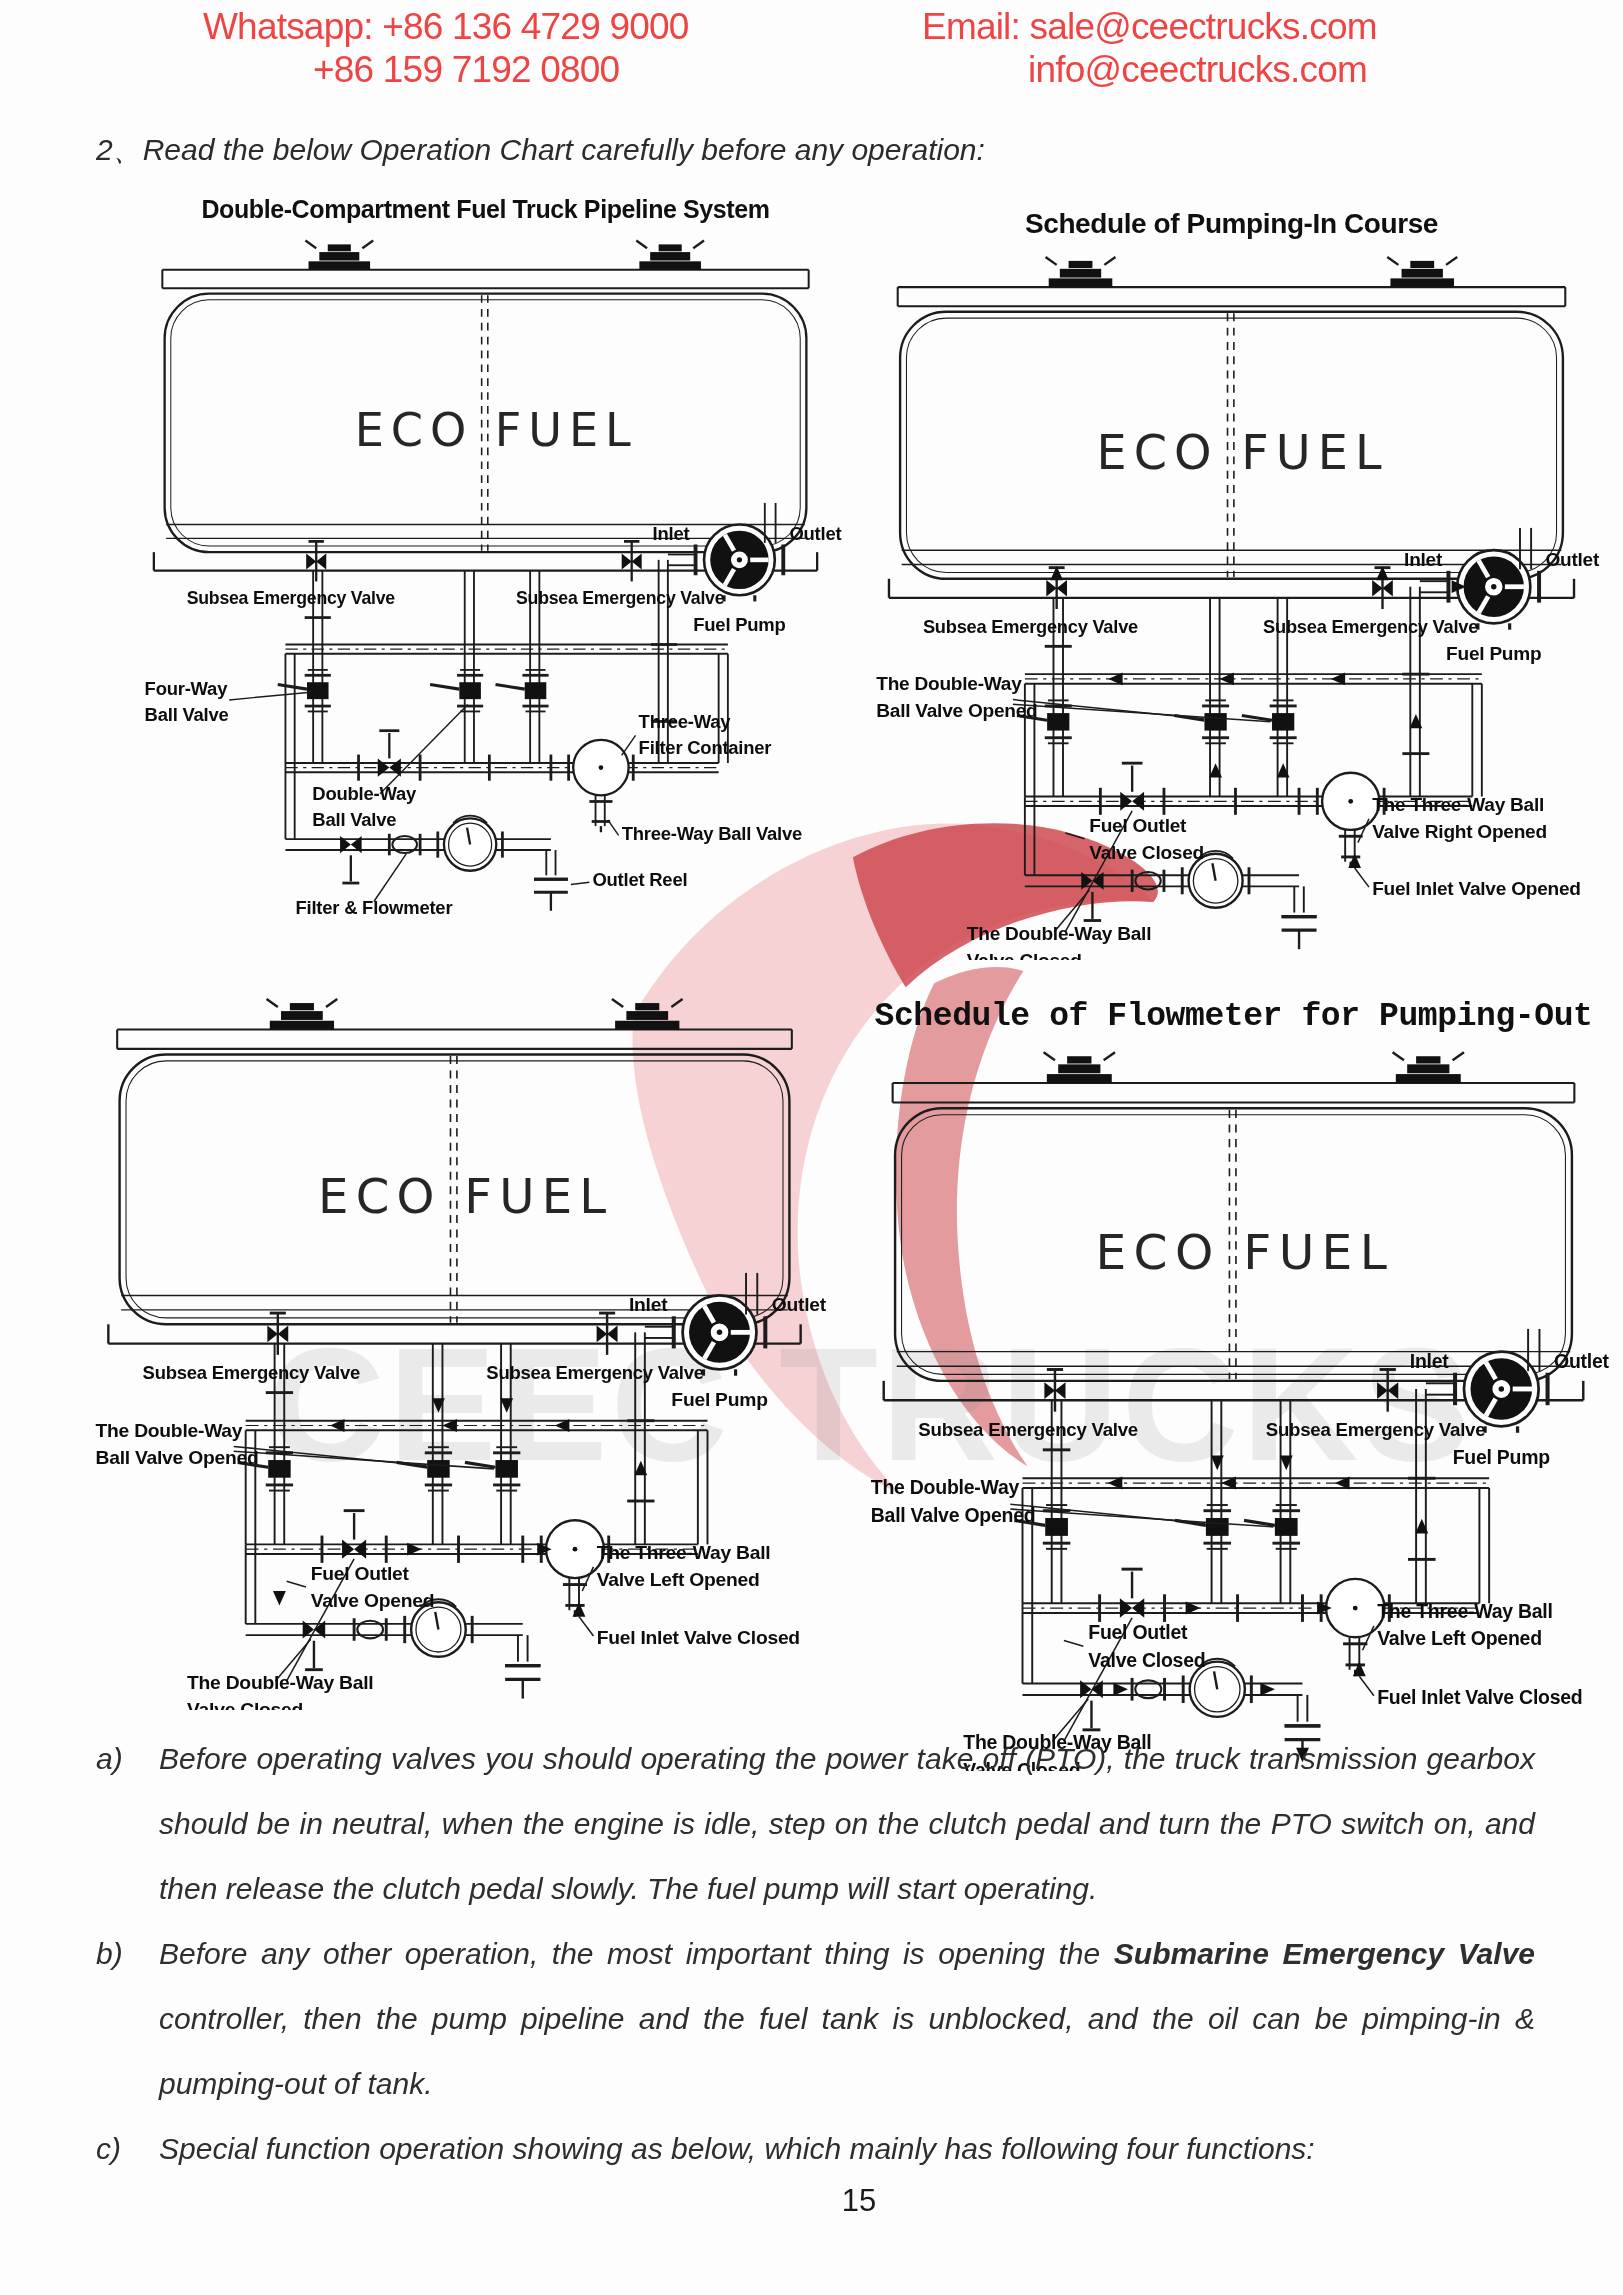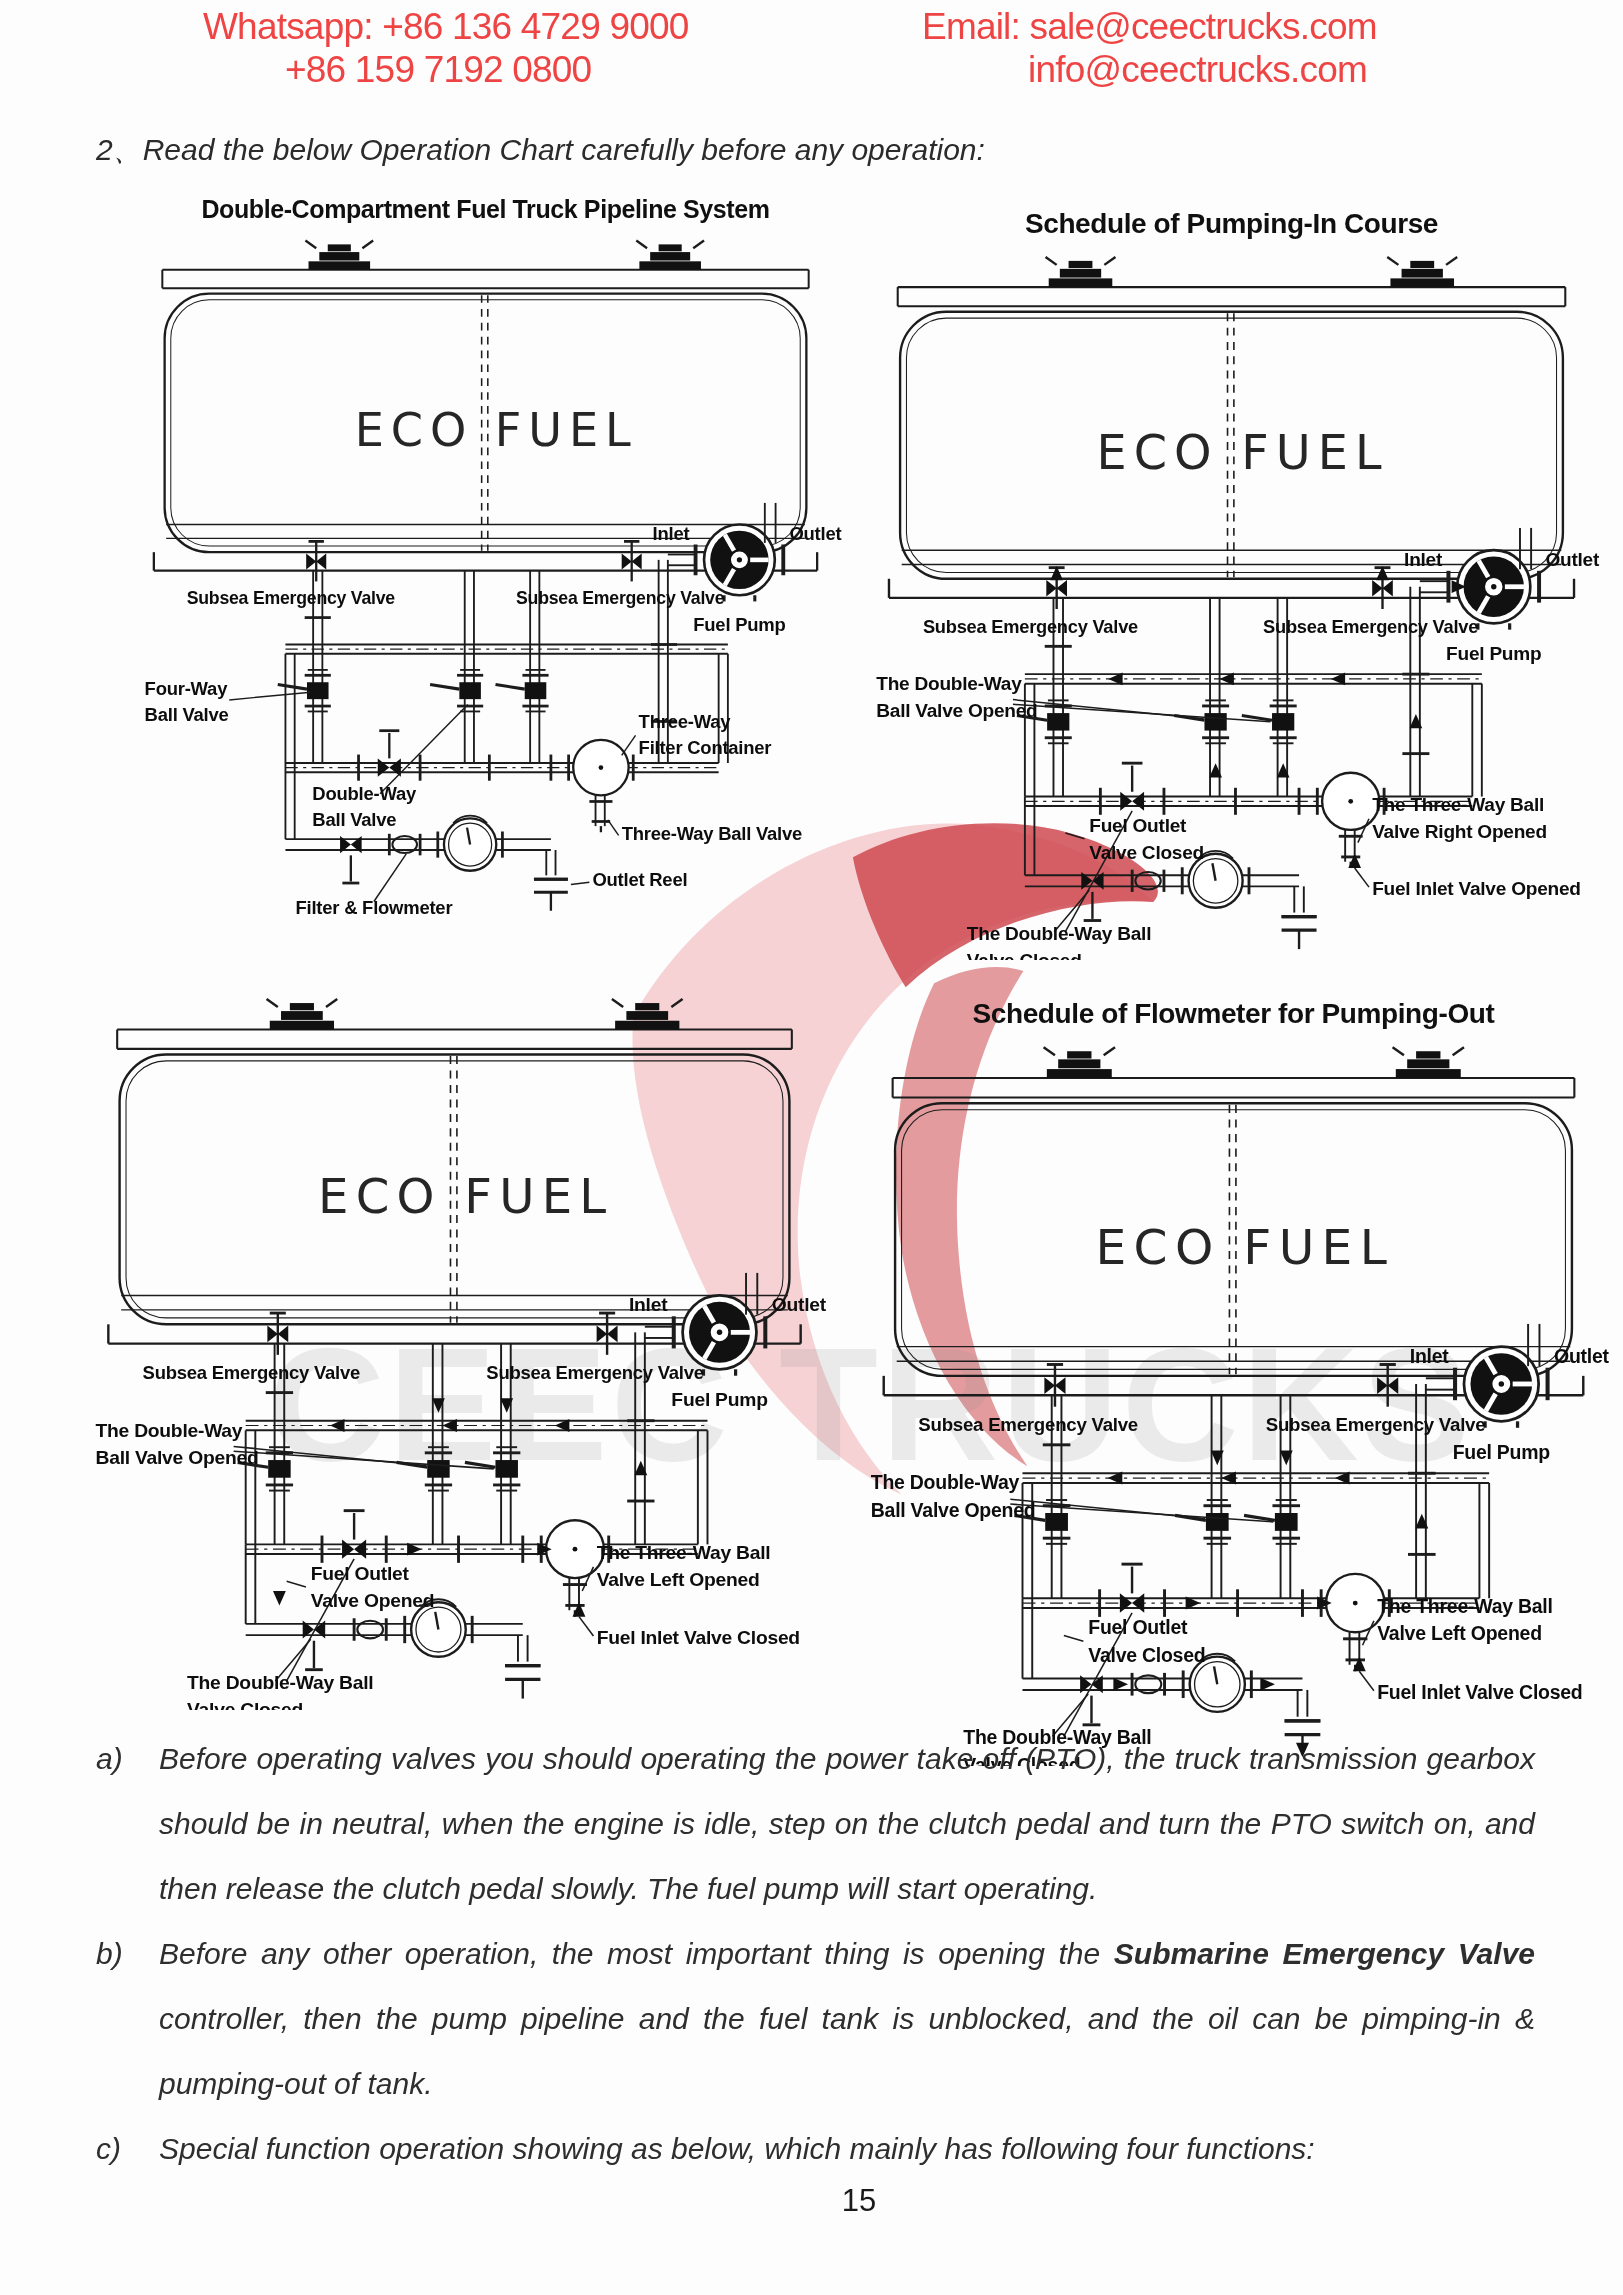--- a/index.html
+++ b/index.html
@@ -3,42 +3,42 @@
 <meta charset="utf-8">
 <style>
   html,body{margin:0;padding:0;}
   body{width:1624px;height:2295px;position:relative;background:#fdfdfd;
        font-family:"Liberation Sans",sans-serif;overflow:hidden;color:#222;}
   .page{position:absolute;inset:0;}
   
   .contact{position:absolute;z-index:4;color:#ef4444;font-size:37px;line-height:43px;
            letter-spacing:-0.8px;white-space:nowrap;}
   #contact-whatsapp{left:203px;top:4.9px;}
-  #contact-whatsapp .l2{margin-left:82px;}
+  #contact-whatsapp .l2{margin-left:110px;}
   #contact-email{left:922px;top:4.9px;}
   #contact-email .l2{margin-left:106px;}
   
   .intro{position:absolute;left:96px;top:130px;z-index:4;font-style:italic;
          font-size:30px;color:#2b2b2b;white-space:nowrap;}
   
   .swoosh{position:absolute;left:585px;top:780px;width:617px;height:731px;z-index:0;}
   .wm-text{position:absolute;left:268px;top:1311px;z-index:1;font-size:162px;font-weight:bold;
            letter-spacing:3.2px;color:#8d8d8d;opacity:0.16;white-space:nowrap;}
   
   .panel{position:absolute;z-index:2;}
   #panel-0{left:120px;top:184px;width:731px;}
   #panel-1{left:854px;top:172px;width:755px;}
   #panel-2{left:73px;top:987px;width:763px;}
   #panel-3{left:848px;top:987px;width:771px;}
   .panel-title{margin:11.4px 0 4.9px 0;text-align:center;font-weight:bold;color:#101010;
                letter-spacing:-0.4px;}
   #panel-0 .panel-title{font-size:25px;}
   #panel-1 .panel-title{font-size:28px;margin-top:36px;}
   #panel-2 .panel-title{font-size:27px;}
-  #panel-3 .panel-title{font-size:28px;}
+  #panel-3 .panel-title{font-size:33px;font-family:Liberation Mono, monospace;}
   .diag{width:100%;display:block;}
   .diag .lbl{font-family:"Liberation Sans",sans-serif;font-weight:bold;fill:#0d0d0d;
              letter-spacing:-0.3px;}
   .diag .tank-text{font-family:"DejaVu Sans",sans-serif;fill:#262626;letter-spacing:9px;}
   
   .paras{position:absolute;left:96px;top:1726px;width:1439px;z-index:4;
          font-style:italic;font-size:30px;line-height:65px;color:#2e2e2e;}
   .para{display:flex;align-items:flex-start;}
   .para .marker{flex:0 0 63px;}
   .para .ptxt{flex:1;text-align:justify;}

